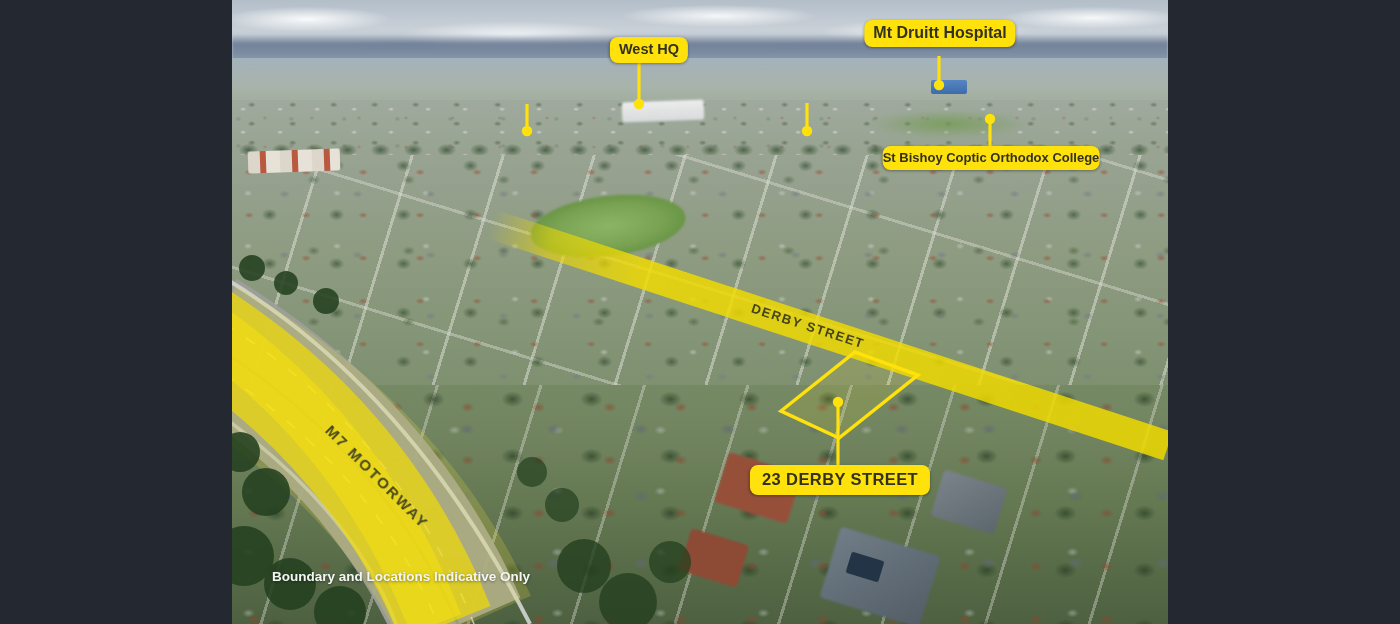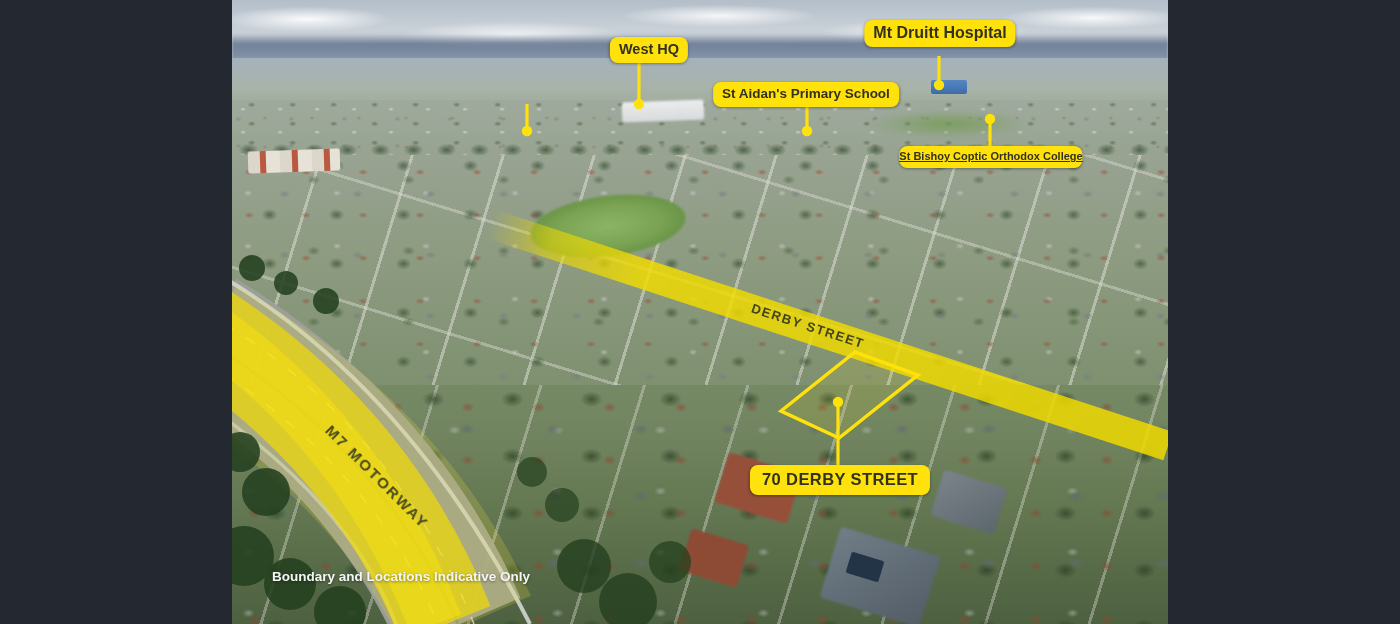--- a/index.html
+++ b/index.html
@@ -96,21 +96,21 @@
     position:absolute;transform:translateX(-50%);
     background:#FFE10C;color:#32321f;
     font-weight:700;font-size:13.5px;line-height:1;
     padding:5px 9px 6px;border-radius:8px;white-space:nowrap;
     box-shadow:0 1px 3px rgba(0,0,0,.35);
   }
   .co-west-hq   {left:417px;top:37px;font-size:14.5px;}
   .co-rooty-hill{left:296px;top:83px;}
   .co-mt-druitt {left:708px;top:20px;font-size:16px;}
   .co-st-aidans {left:574px;top:82px;}
-  .co-st-bishoy {left:759px;top:146px;font-size:11px;padding:5px 0 6px;text-decoration:underline;}
+  .co-st-bishoy {left:759px;top:146px;font-size:13px;padding:5px 0 6px;}
   .co-property  {left:608px;top:465px;font-size:16.5px;letter-spacing:.4px;padding:6px 12px 7px;}
 
   
   .roadname{
     position:absolute;transform:translate(-50%,-50%) rotate(18deg);
     color:#45451c;font-weight:700;letter-spacing:1.5px;font-size:13px;white-space:nowrap;
   }
   .rn-derby{left:576px;top:326px;}
   .rn-m7{left:145px;top:477px;transform:translate(-50%,-50%) rotate(45deg);font-size:15.5px;letter-spacing:2px;color:#4a4a1e;}
 
@@ -198,22 +198,21 @@
         <circle cx="295" cy="131" r="5.2"></circle>
         <circle cx="707" cy="85" r="5.2"></circle>
         <circle cx="575" cy="131" r="5.2"></circle>
         <circle cx="758" cy="119" r="5.2"></circle>
         <circle cx="606" cy="402" r="5.2"></circle>
       </g>
     </svg>
 
     <div class="callout co-west-hq">West HQ</div>
     <div class="callout co-mt-druitt">Mt Druitt Hospital</div>
-    <div class="callout co-st-aidans">St Aidan's Primary School</div>
     <div class="callout co-st-bishoy">St Bishoy Coptic Orthodox College</div>
-    <div class="callout co-property">70 DERBY STREET</div>
+    <div class="callout co-property">23 DERBY STREET</div>
 
     <div class="roadname rn-derby">DERBY STREET</div>
     <div class="roadname rn-m7">M7 MOTORWAY</div>
 
     <div class="disclaimer">Boundary and Locations Indicative Only</div>
   </div>
 </div>
 
 </body></html>

